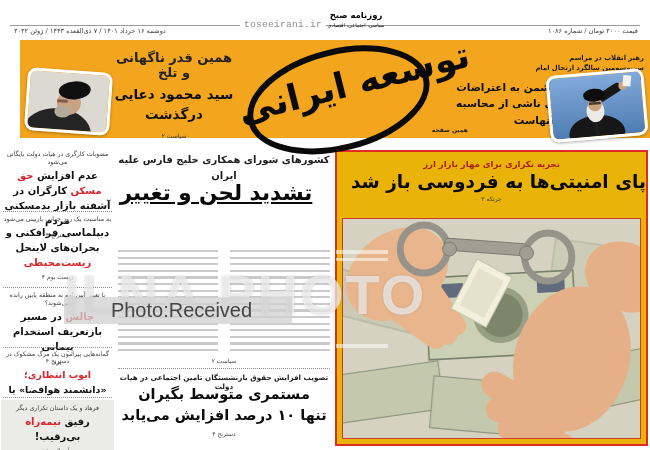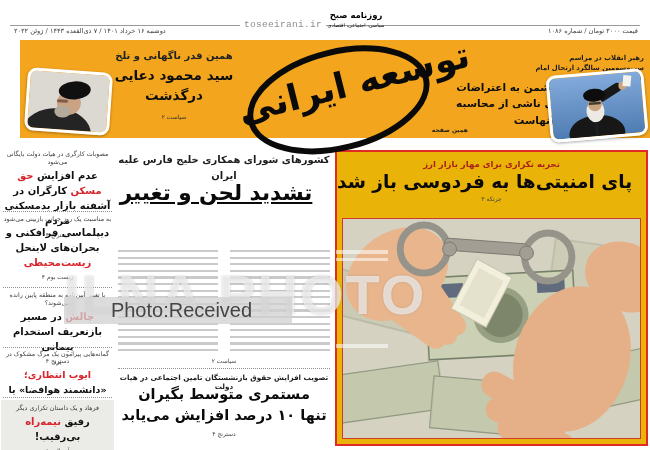--- a/index.html
+++ b/index.html
@@ -17,21 +17,21 @@
   .logo-svg{position:absolute;left:238px;top:0;width:230px;height:155px;z-index:5;}
   .logo-svg text{font-family:"DejaVu Sans",sans-serif;}
   .band-photo{position:absolute;border:3px solid #fff;border-radius:9px;overflow:hidden;
               box-shadow:0 1px 3px rgba(0,0,0,.35);z-index:6;}
   .m-right-kicker{position:absolute;right:6px;top:53px;width:116px;font-size:6.8px;font-weight:bold;
                   color:#1d1d1d;text-align:right;line-height:1.5;z-index:4;}
   .m-right-title{position:absolute;right:70px;top:79px;width:126px;font-size:10.5px;font-weight:bold;
                  color:#0d0d0d;text-align:right;line-height:1.55;z-index:4;}
   .m-right-section{position:absolute;right:182px;top:126px;font-size:6px;font-weight:bold;color:#222;z-index:4;}
   .m-left-block{position:absolute;left:112px;top:50px;width:124px;text-align:center;z-index:4;}
-  .m-left-kicker{font-size:10px;font-weight:bold;color:#222;margin-bottom:4px;}
+  .m-left-kicker{font-size:13px;font-weight:bold;color:#222;margin-bottom:4px;}
   .m-left-title{font-size:13.5px;font-weight:bold;line-height:1.5;color:#0d0d0d;}
   .m-left-section{font-size:6px;color:#333;margin-top:7px;}
   
   .sb-item{position:absolute;left:3px;width:109px;text-align:center;z-index:3;}
   .sb-kicker{font-size:6.3px;color:#3c3c3c;line-height:1.3;margin-bottom:2px;}
   .sb-title{font-size:10px;font-weight:bold;line-height:1.5;color:#101010;}
   .sb-title.sm{font-size:9.5px;}
   .sb-section{font-size:6px;color:#444;margin-top:3px;}
   .sb-rule{position:absolute;left:3px;width:109px;border-top:1px dotted #8f8f8f;z-index:3;}
   .sb-gray{background:#ebebe8;left:1px;width:111px;padding:4px 1px;}
@@ -47,21 +47,21 @@
   .c-rule{position:absolute;left:118px;top:368px;width:212px;border-top:1px dotted #8f8f8f;z-index:3;}
   .c2-kicker{position:absolute;left:118px;top:373px;width:212px;text-align:center;font-size:7.2px;
              font-weight:bold;color:#1c1c1c;z-index:3;}
   .c2-title{position:absolute;left:118px;top:384px;width:212px;text-align:center;font-size:14.5px;
             font-weight:bold;line-height:1.45;color:#0a0a0a;z-index:3;}
   .c2-section{position:absolute;left:118px;top:430px;width:212px;text-align:center;font-size:6px;color:#444;z-index:3;}
   
   .main-box{position:absolute;left:335px;top:150px;width:309px;height:292px;border:2px solid #e02a22;
             background:#eab308;z-index:3;}
   .mb-kicker{margin-top:7px;text-align:center;font-size:8.5px;font-weight:bold;color:#a8231c;}
-  .mb-title{margin-top:2px;text-align:left;font-size:18.5px;font-weight:bold;color:#0a0a0a;}
+  .mb-title{margin-top:2px;text-align:right;font-size:18.5px;font-weight:bold;color:#0a0a0a;}
   .mb-section{margin-top:3px;text-align:center;font-size:6px;color:#444;}
   .mb-photo{position:absolute;left:5px;right:5px;top:66px;bottom:5px;border:1px solid #cc3a2e;overflow:hidden;}
   .mb-photo svg{width:100%;height:100%;display:block;}
   
   .wm-big{position:absolute;left:58px;top:262px;font-size:56px;font-weight:bold;letter-spacing:2px;
           color:rgba(255,255,255,.62);text-shadow:0 0 2px rgba(130,130,130,.45);z-index:30;
           font-family:"Liberation Sans",sans-serif;white-space:nowrap;direction:ltr;margin-left:6px;}
   .wm-bar{position:absolute;left:64px;top:297px;width:228px;height:27px;background:rgba(208,208,208,.75);
           z-index:31;display:flex;align-items:center;direction:ltr;justify-content:center;}
   .wm-bar span{font-size:20px;color:#454545;font-family:"Liberation Sans",sans-serif;padding-left:7px;}

